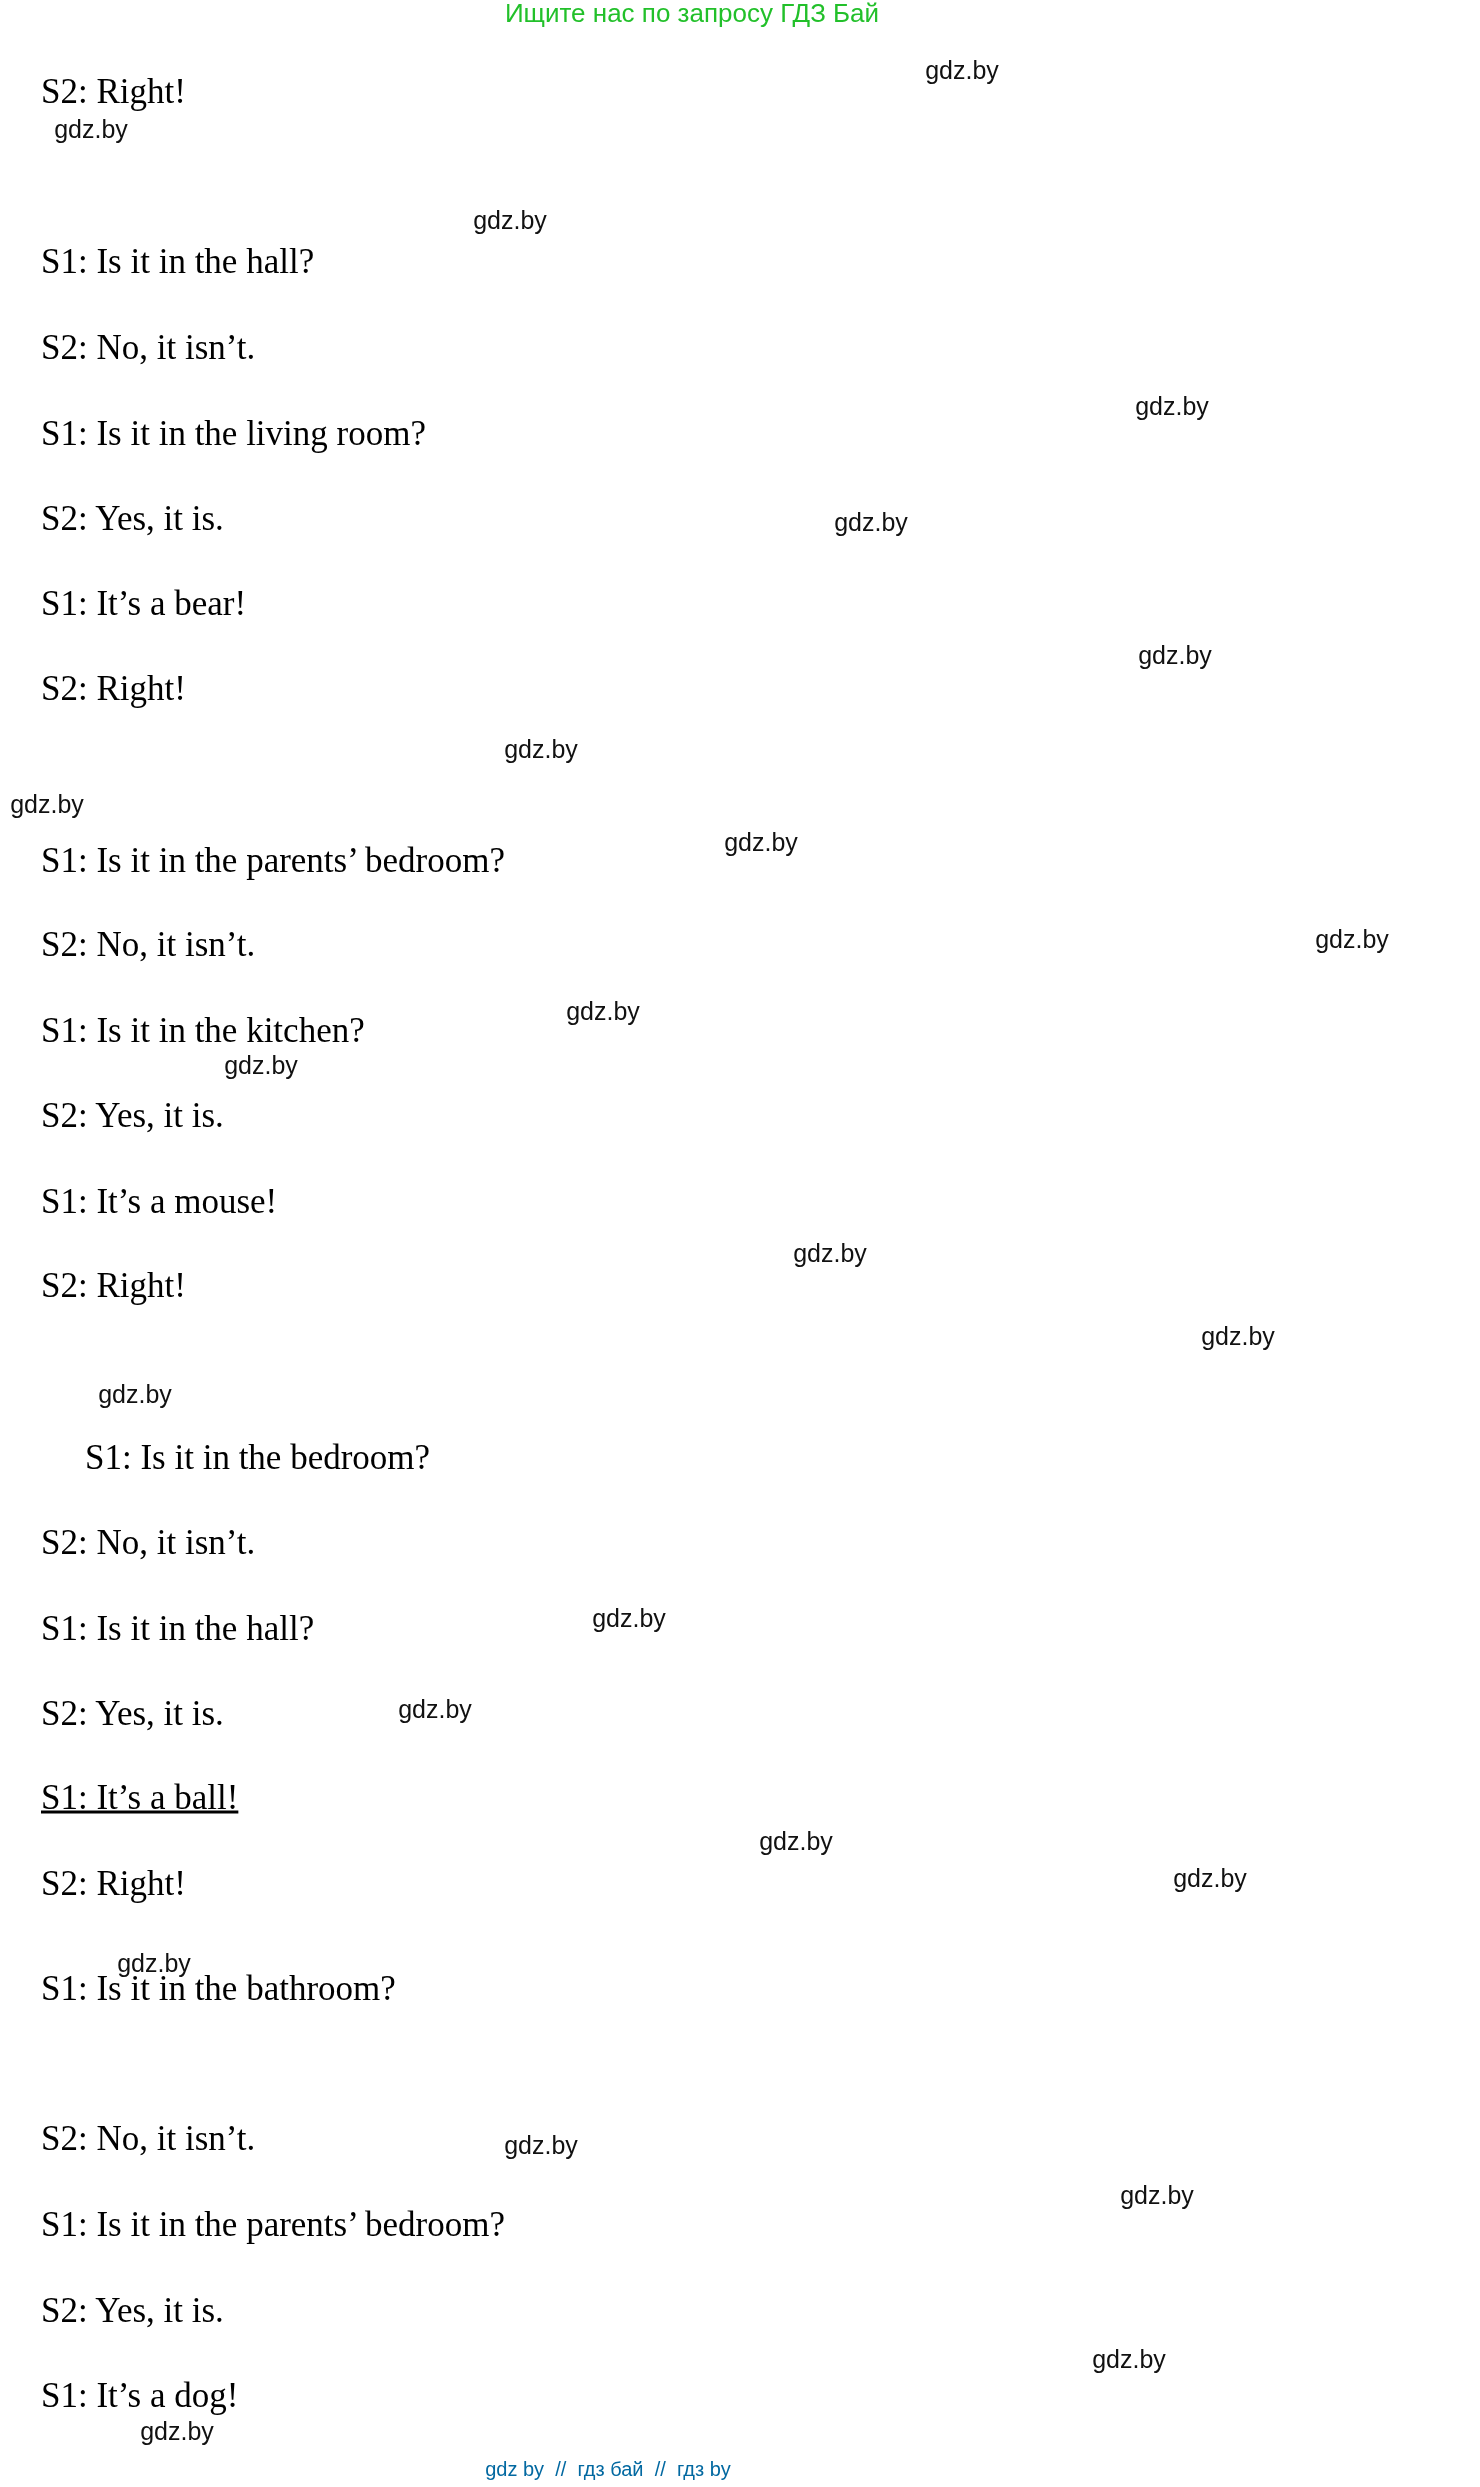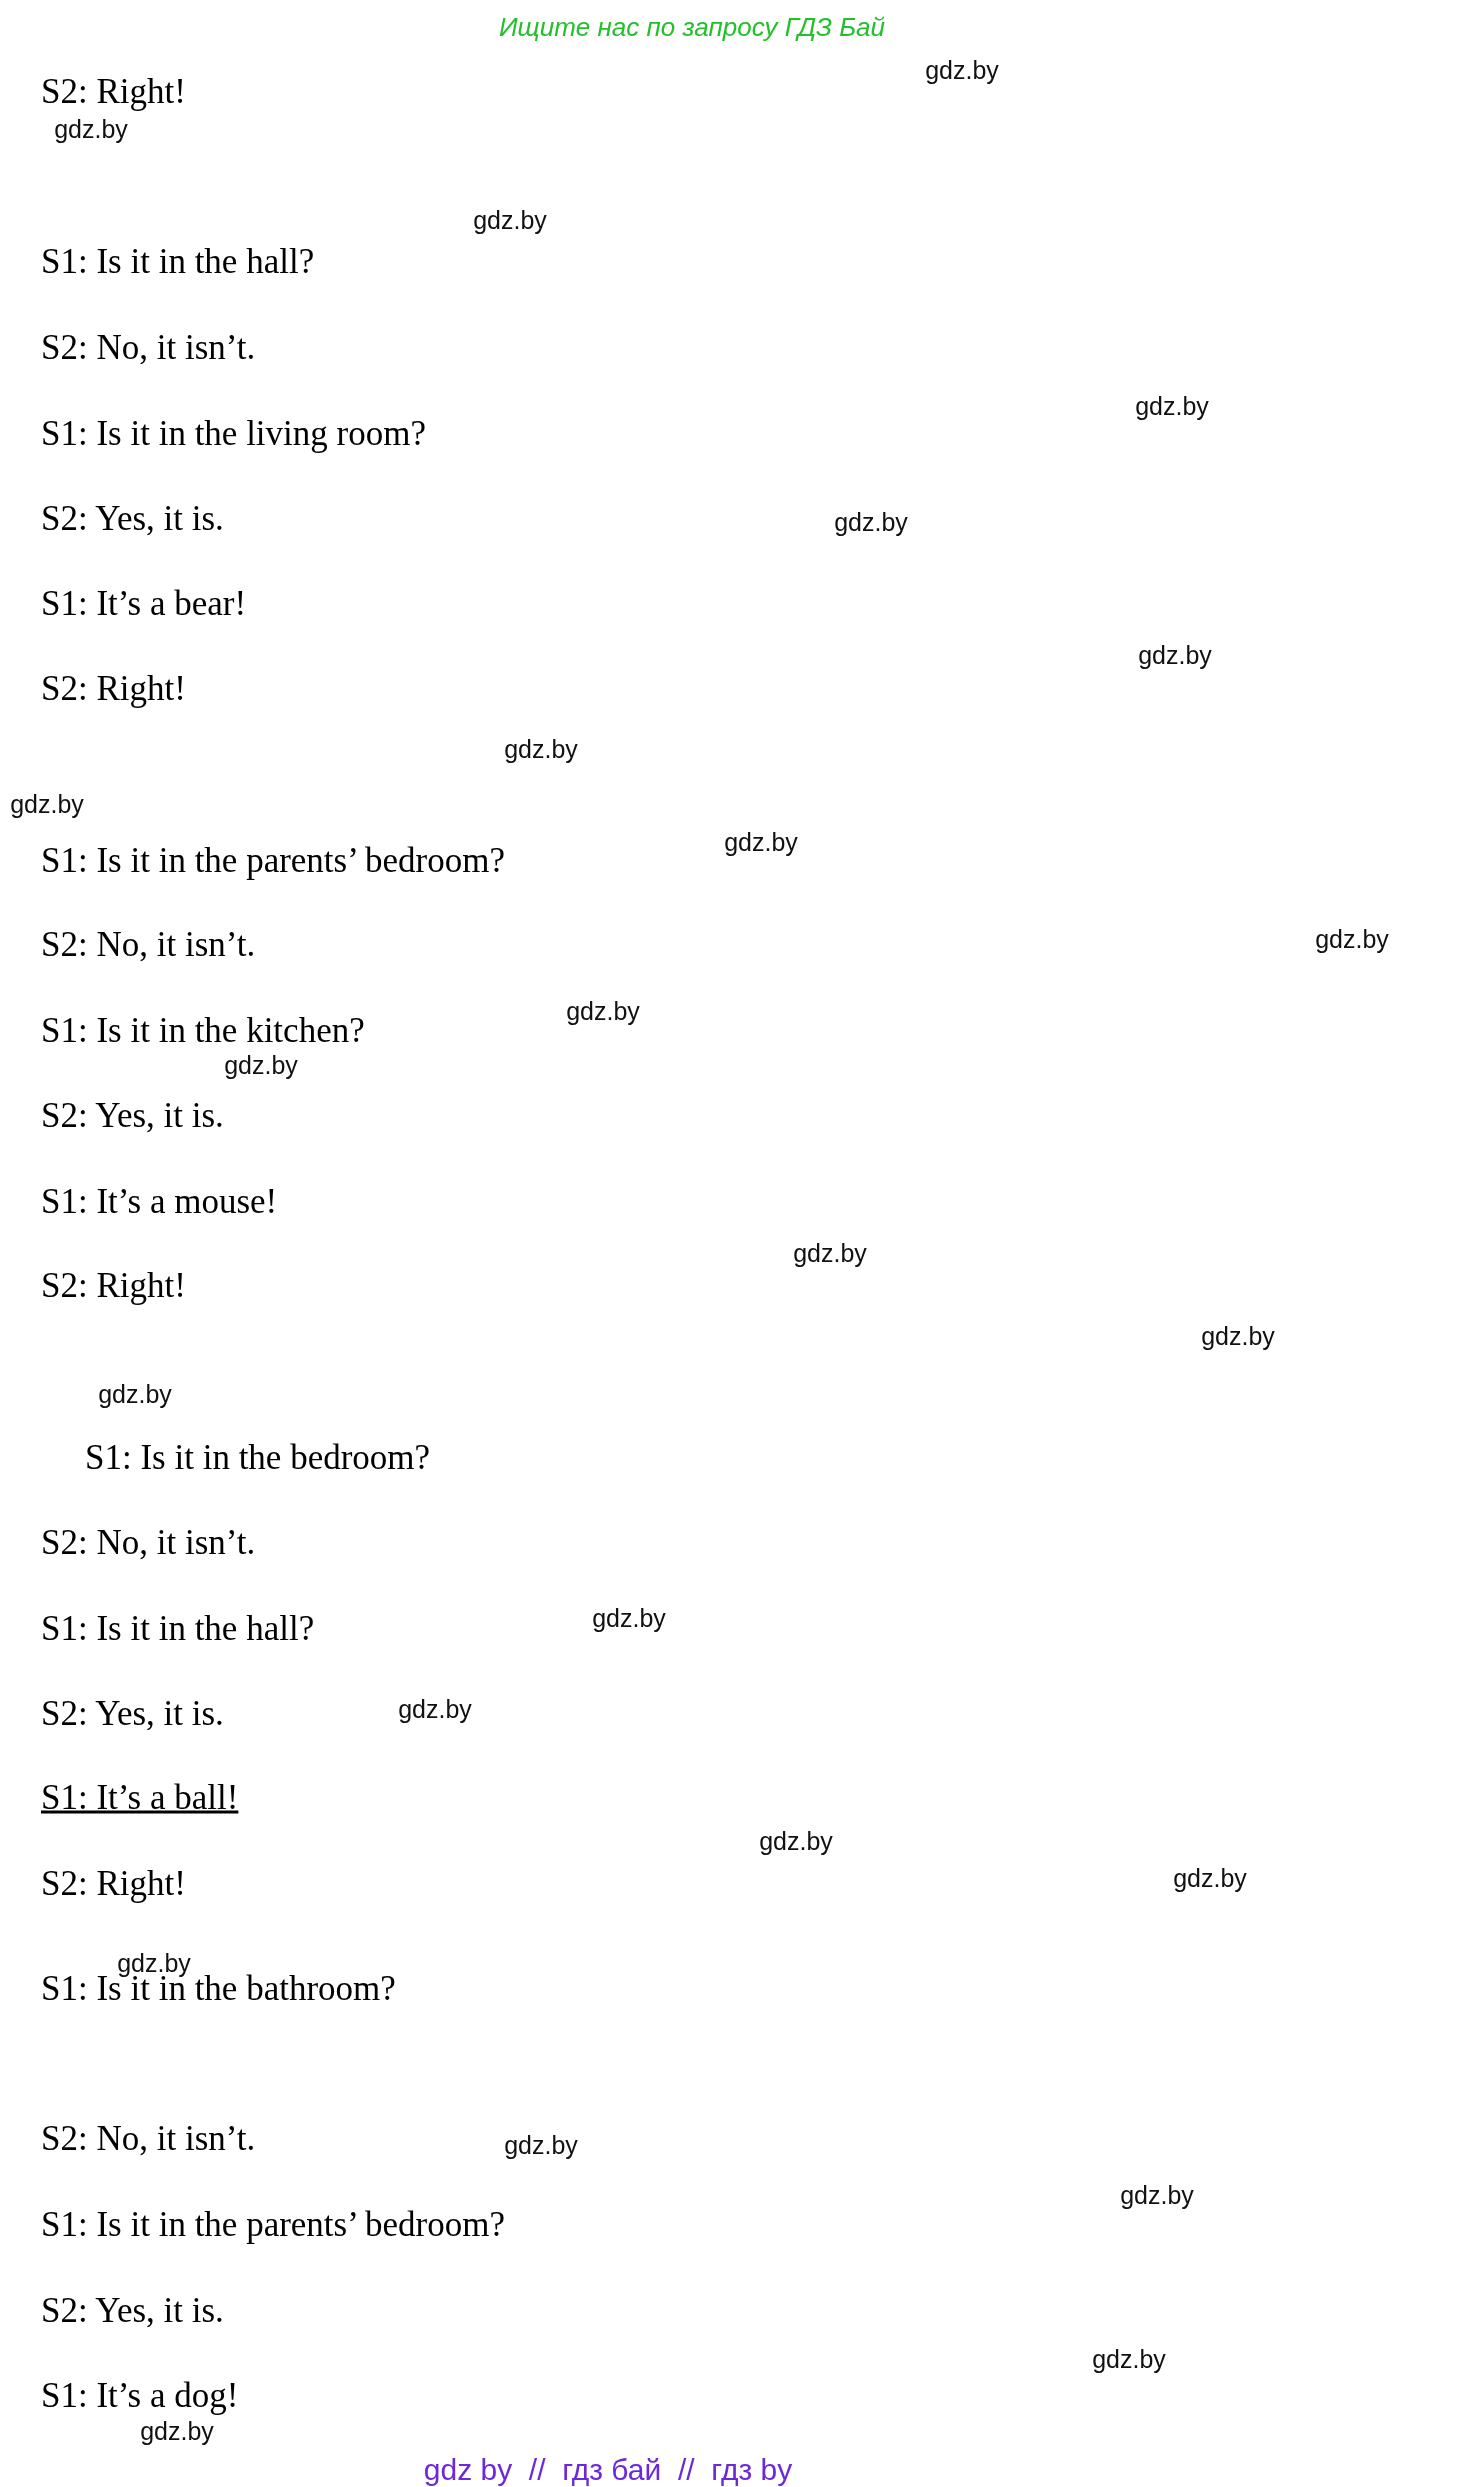--- a/index.html
+++ b/index.html
@@ -1,35 +1,34 @@
 <!DOCTYPE html>
 <html style="font-size:13px"><head>
 <meta charset="utf-8">
 <style>
   html, body { margin:0; padding:0; background:#ffffff; }
   body { width:1480px; height:2487px; position:relative; overflow:hidden; }
   .header {
-    position:absolute; top:14px; left:0; width:1384px; text-align:center;
+    position:absolute; top:0; left:0; width:1384px; text-align:center;
     font-family:"Liberation Sans", sans-serif; font-size:26px; line-height:27px;
     color:#22c02a;
-    font-style:italic;
   }
   .line {
     position:absolute; left:41px;
     font-family:"Liberation Serif", serif; font-size:35px; line-height:51px;
     color:#000; white-space:nowrap; transform:translateY(-50%);
   }
   .wm {
     position:absolute; font-family:"Liberation Sans", sans-serif; font-size:25px;
     line-height:27px; color:#111; white-space:nowrap; transform:translate(-50%,-50%);
   }
   .footer {
     position:absolute; top:2454px; left:0; width:1216px; text-align:center;
-    font-family:"Liberation Sans", sans-serif; font-size:30px; line-height:31px;
-    color:#6d28d9; white-space:pre;
+    font-family:"Liberation Sans", sans-serif; font-size:20px; line-height:31px;
+    color:#0369a1; white-space:pre;
   }
 </style>
 </head>
 <body>
 
 <div class="header">Ищите нас по запросу ГДЗ Бай</div>
 
 <div id="dialogue">
     <div class="line" style="top: 91px;">S2: Right!</div>
     <div class="line" style="top: 261px;">S1: Is it in the hall?</div>

